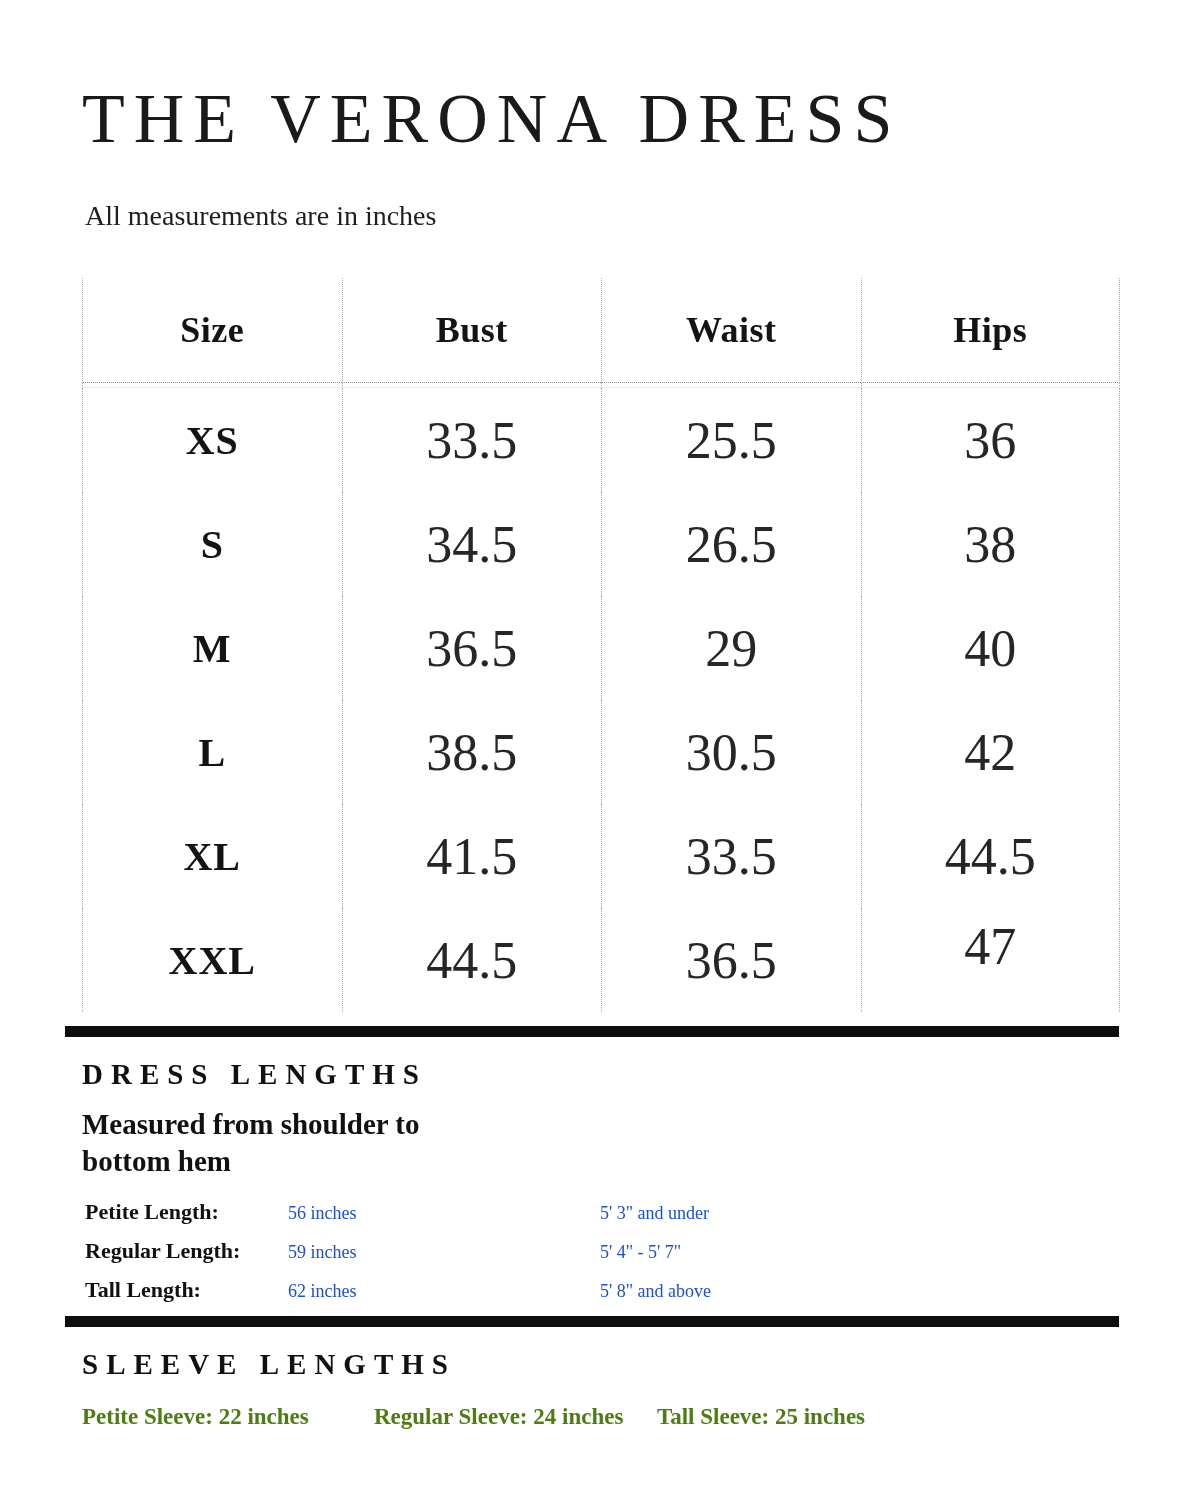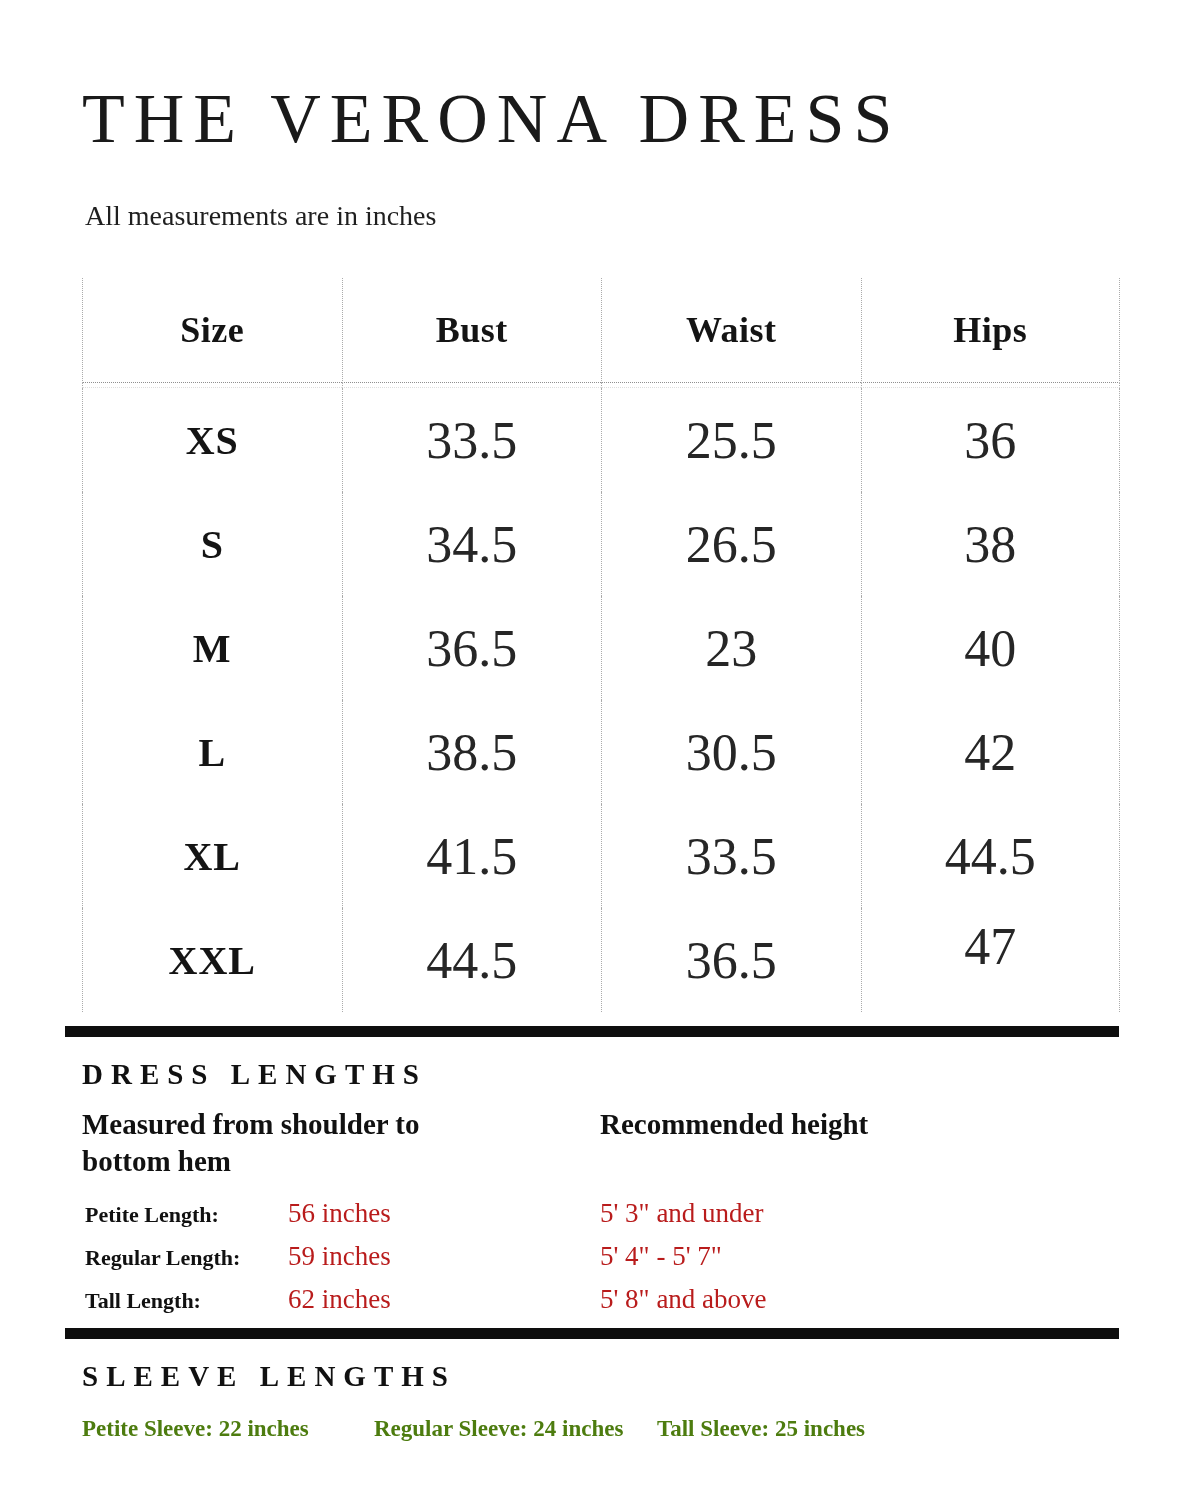--- a/index.html
+++ b/index.html
@@ -119,23 +119,23 @@
     margin-bottom: 9px;
   }
   .dl-label {
     padding-left: 3px;
     font-size: 22px;
     font-weight: bold;
     color: #111111;
     line-height: 1.35;
   }
   .dl-value, .dl-height {
-    font-size: 27px;
-    font-weight: 400;
-    color: #b91c1c;
+    font-size: 18px;
+    font-weight: 400;
+    color: #1d4ed8;
     line-height: 1.25;
   }
 
   
   .sleeve-row {
     margin-top: 22px;
     display: grid;
     grid-template-columns: 292px 283px 1fr;
   }
   .sleeve-item {
@@ -177,21 +177,21 @@
       </tr>
       <tr class="data-row">
         <td class="size-cell">S</td>
         <td class="num-cell">34.5</td>
         <td class="num-cell">26.5</td>
         <td class="num-cell">38</td>
       </tr>
       <tr class="data-row">
         <td class="size-cell">M</td>
         <td class="num-cell">36.5</td>
-        <td class="num-cell">23</td>
+        <td class="num-cell">29</td>
         <td class="num-cell">40</td>
       </tr>
       <tr class="data-row">
         <td class="size-cell">L</td>
         <td class="num-cell">38.5</td>
         <td class="num-cell">30.5</td>
         <td class="num-cell">42</td>
       </tr>
       <tr class="data-row">
         <td class="size-cell">XL</td>
@@ -207,21 +207,20 @@
       </tr>
     </tbody>
   </table>
 
   <div class="rule rule-1"></div>
 
   <h2 class="section-heading">DRESS LENGTHS</h2>
 
   <div class="dl-headings">
     <div class="dl-col-heading measure">Measured from shoulder to bottom hem</div>
-    <div class="dl-col-heading">Recommended height</div>
   </div>
 
   <div class="dl-rows">
     <div class="dl-row">
       <span class="dl-label">Petite Length:</span>
       <span class="dl-value">56 inches</span>
       <span class="dl-height">5' 3" and under</span>
     </div>
     <div class="dl-row">
       <span class="dl-label">Regular Length:</span>

